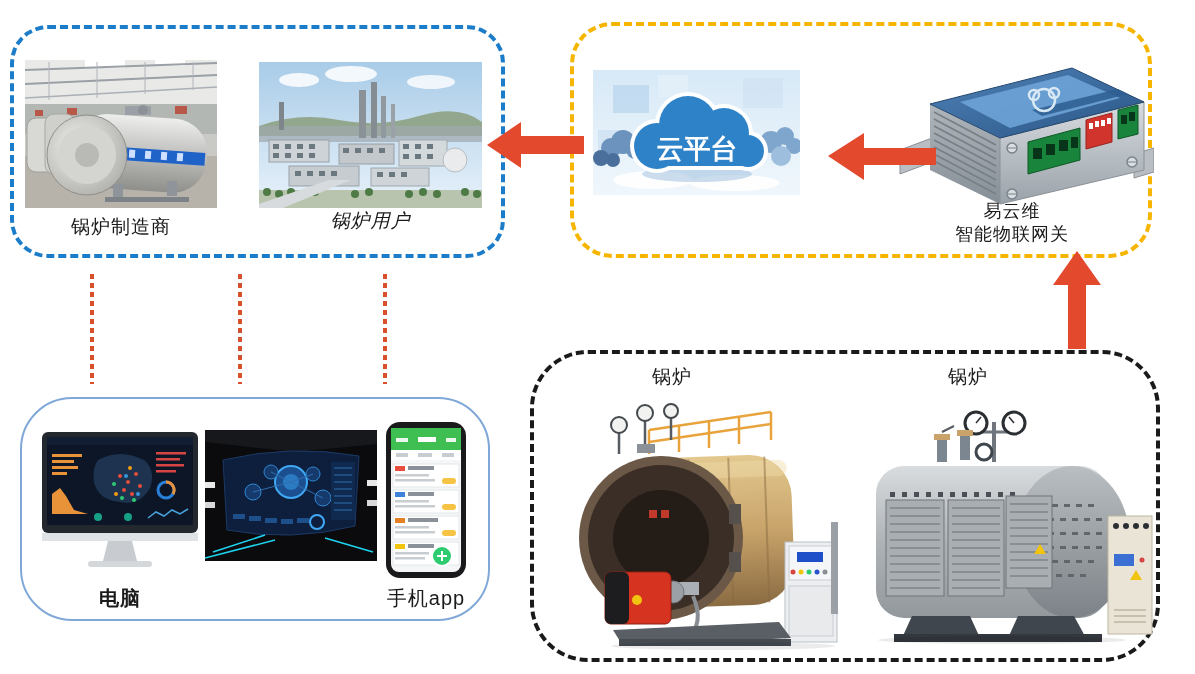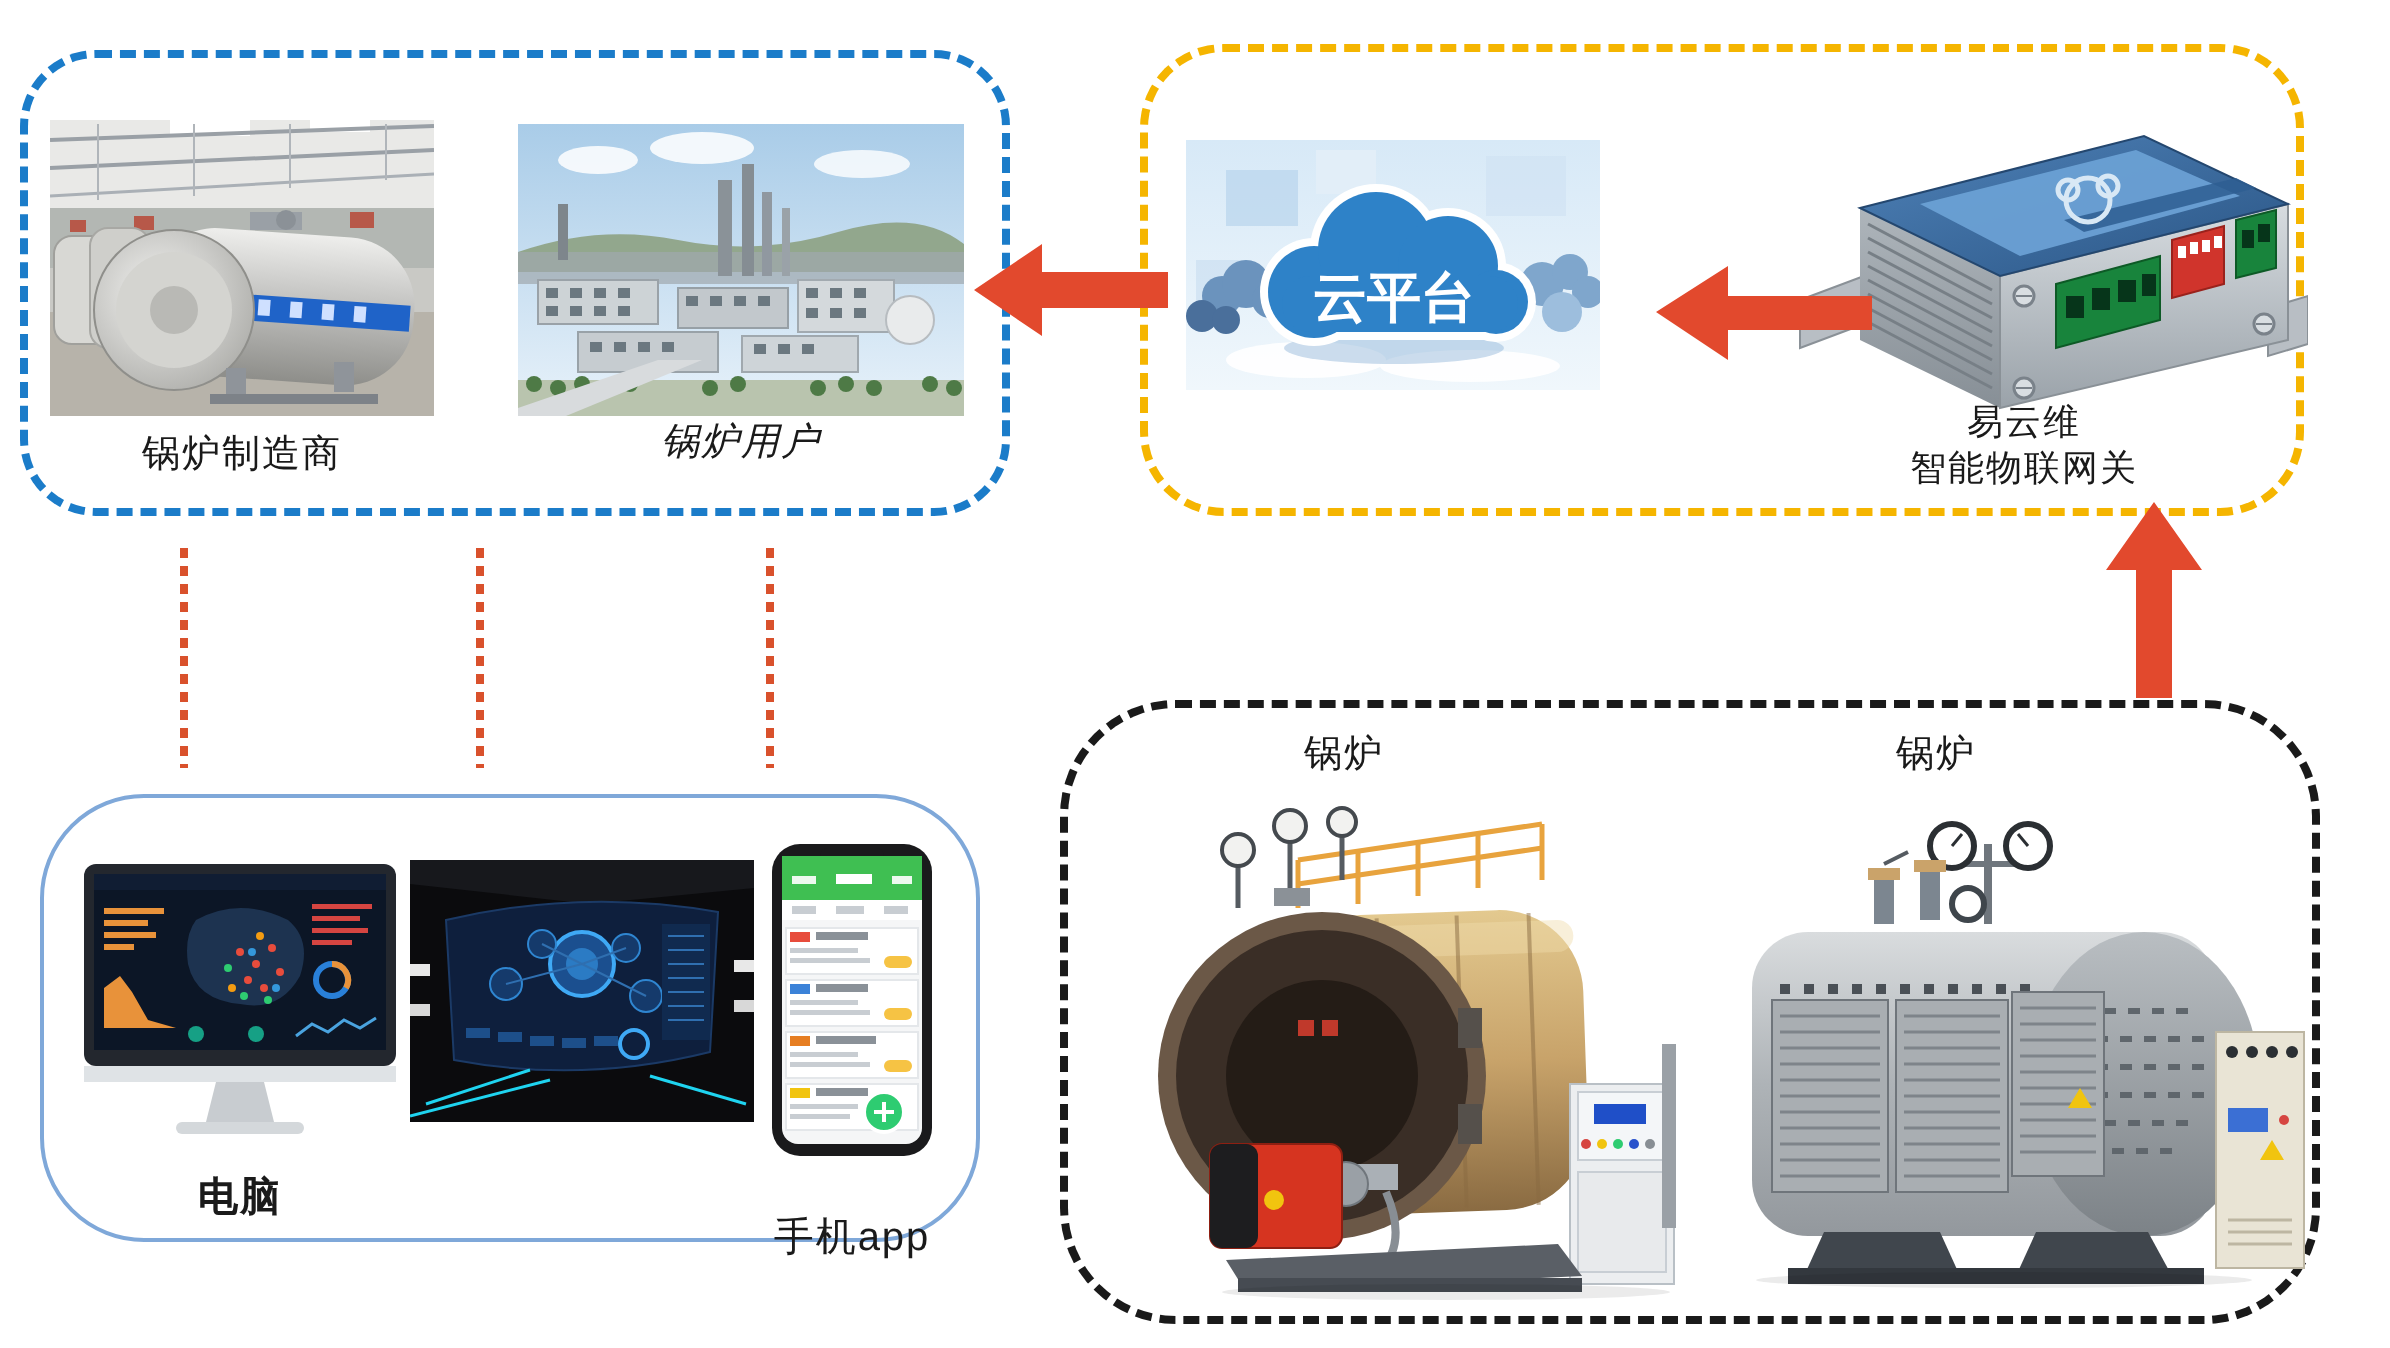--- a/index.html
+++ b/index.html
@@ -26,21 +26,21 @@
     background:repeating-linear-gradient(to bottom,#d9512c 0 5px,transparent 5px 9px);}
   .connector.c1{left:90px;} .connector.c2{left:238px;} .connector.c3{left:383px;}
 
   
   .cap-factory{left:25px;top:214px;width:192px;}
   .cap-plant{left:259px;top:208px;width:223px;font-style:italic;}
   .cap-cloud{left:583px;top:212px;width:227px;font-size:18px;}
   .cap-gateway{left:900px;top:200px;width:224px;font-size:18px;line-height:23px;}
   .cap-desktop{left:36px;top:585px;width:168px;font-size:20px;font-weight:bold;}
   .cap-bigscreen{left:205px;top:585px;width:172px;font-size:20px;}
-  .cap-phone{left:375px;top:585px;width:102px;font-size:20px;margin-top:20px;}
+  .cap-phone{left:375px;top:585px;width:102px;font-size:20px;}
   .cap-boiler1{left:597px;top:364px;width:150px;}
   .cap-boiler2{left:893px;top:364px;width:150px;}
 </style>
 </head>
 <body>
 
 <div id="canvas">
 
   <div class="abs box-manufacturer"></div>
 

